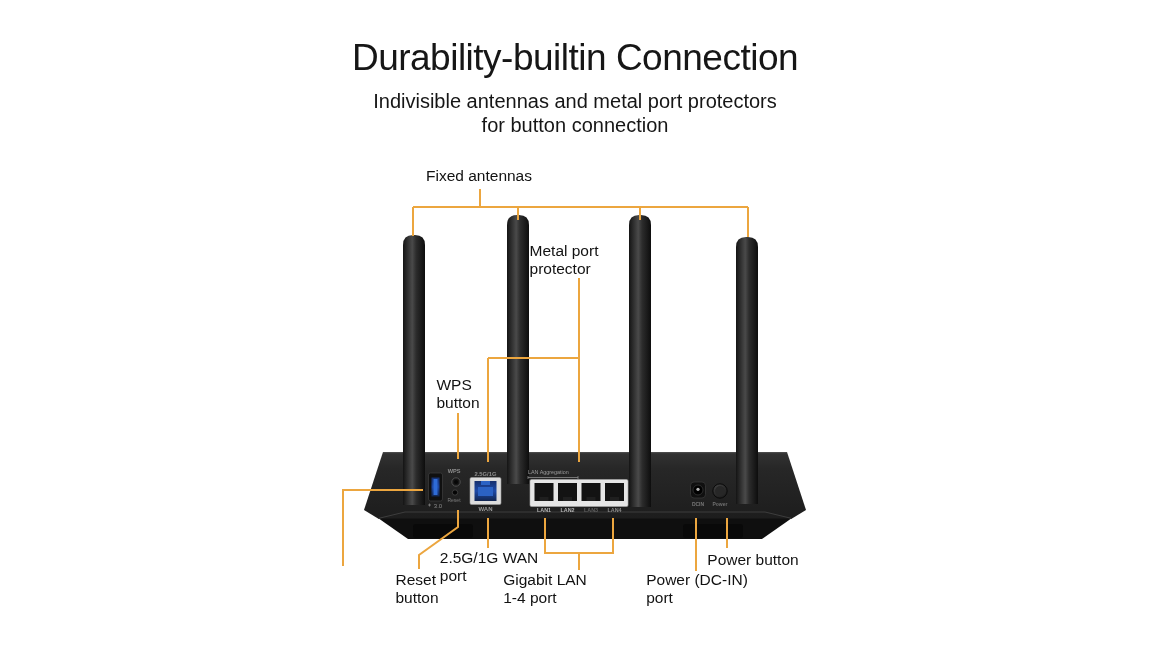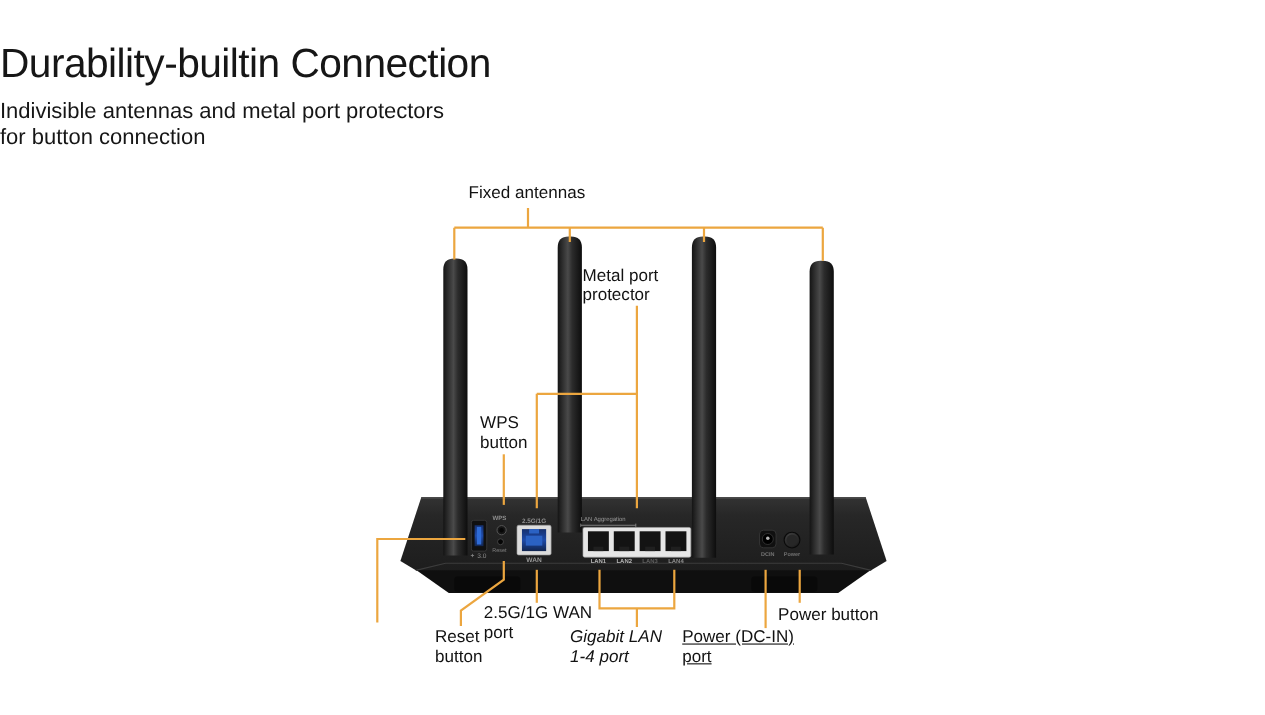--- a/index.html
+++ b/index.html
@@ -1,21 +1,21 @@
 <!DOCTYPE html>
 <html><head>
 <meta charset="utf-8">
 <style>
   html,body{margin:0;padding:0;}
   body{background:#ffffff;font-family:"Liberation Sans", sans-serif;}
   .stage{
     position:relative;width:1150px;height:650px;background:#ffffff;
     overflow:hidden;color:#1a1a1a;
   }
-  .hdr{position:absolute;left:0;top:38px;width:100%;}
+  .hdr{position:absolute;left:0;top:38px;width:100%;text-align:center;}
   .title{
     font-size:37px;font-weight:400;letter-spacing:-0.5px;color:#161616;
     margin:0;line-height:1.1;
   }
   .subtitle{
     margin:10px 0 0 0;font-size:20px;font-weight:400;color:#161616;line-height:1.2;
   }
   .subtitle span{display:block;}
   svg.router{position:absolute;left:0;top:0;}
   .callout{
@@ -177,26 +177,26 @@
   <div class="callout" style="left:417px;top:571px;">
     <span>Reset</span>
     <span>button</span>
   </div>
 
   <div class="callout" style="left:489px;top:549px;">
     <span>2.5G/1G WAN</span>
     <span>port</span>
   </div>
 
-  <div class="callout" style="left:560px;top:571px;font-style:italic;">
+  <div class="callout" style="left:545px;top:571px;">
     <span>Gigabit LAN</span>
     <span>1-4 port</span>
   </div>
 
-  <div class="callout" style="left:671px;top:571px;text-decoration:underline;">
+  <div class="callout" style="left:697px;top:571px;">
     <span>Power (DC-IN)</span>
     <span>port</span>
   </div>
 
   <div class="callout" style="left:753px;top:551px;">
     <span>Power button</span>
   </div>
 
 </div>
 

